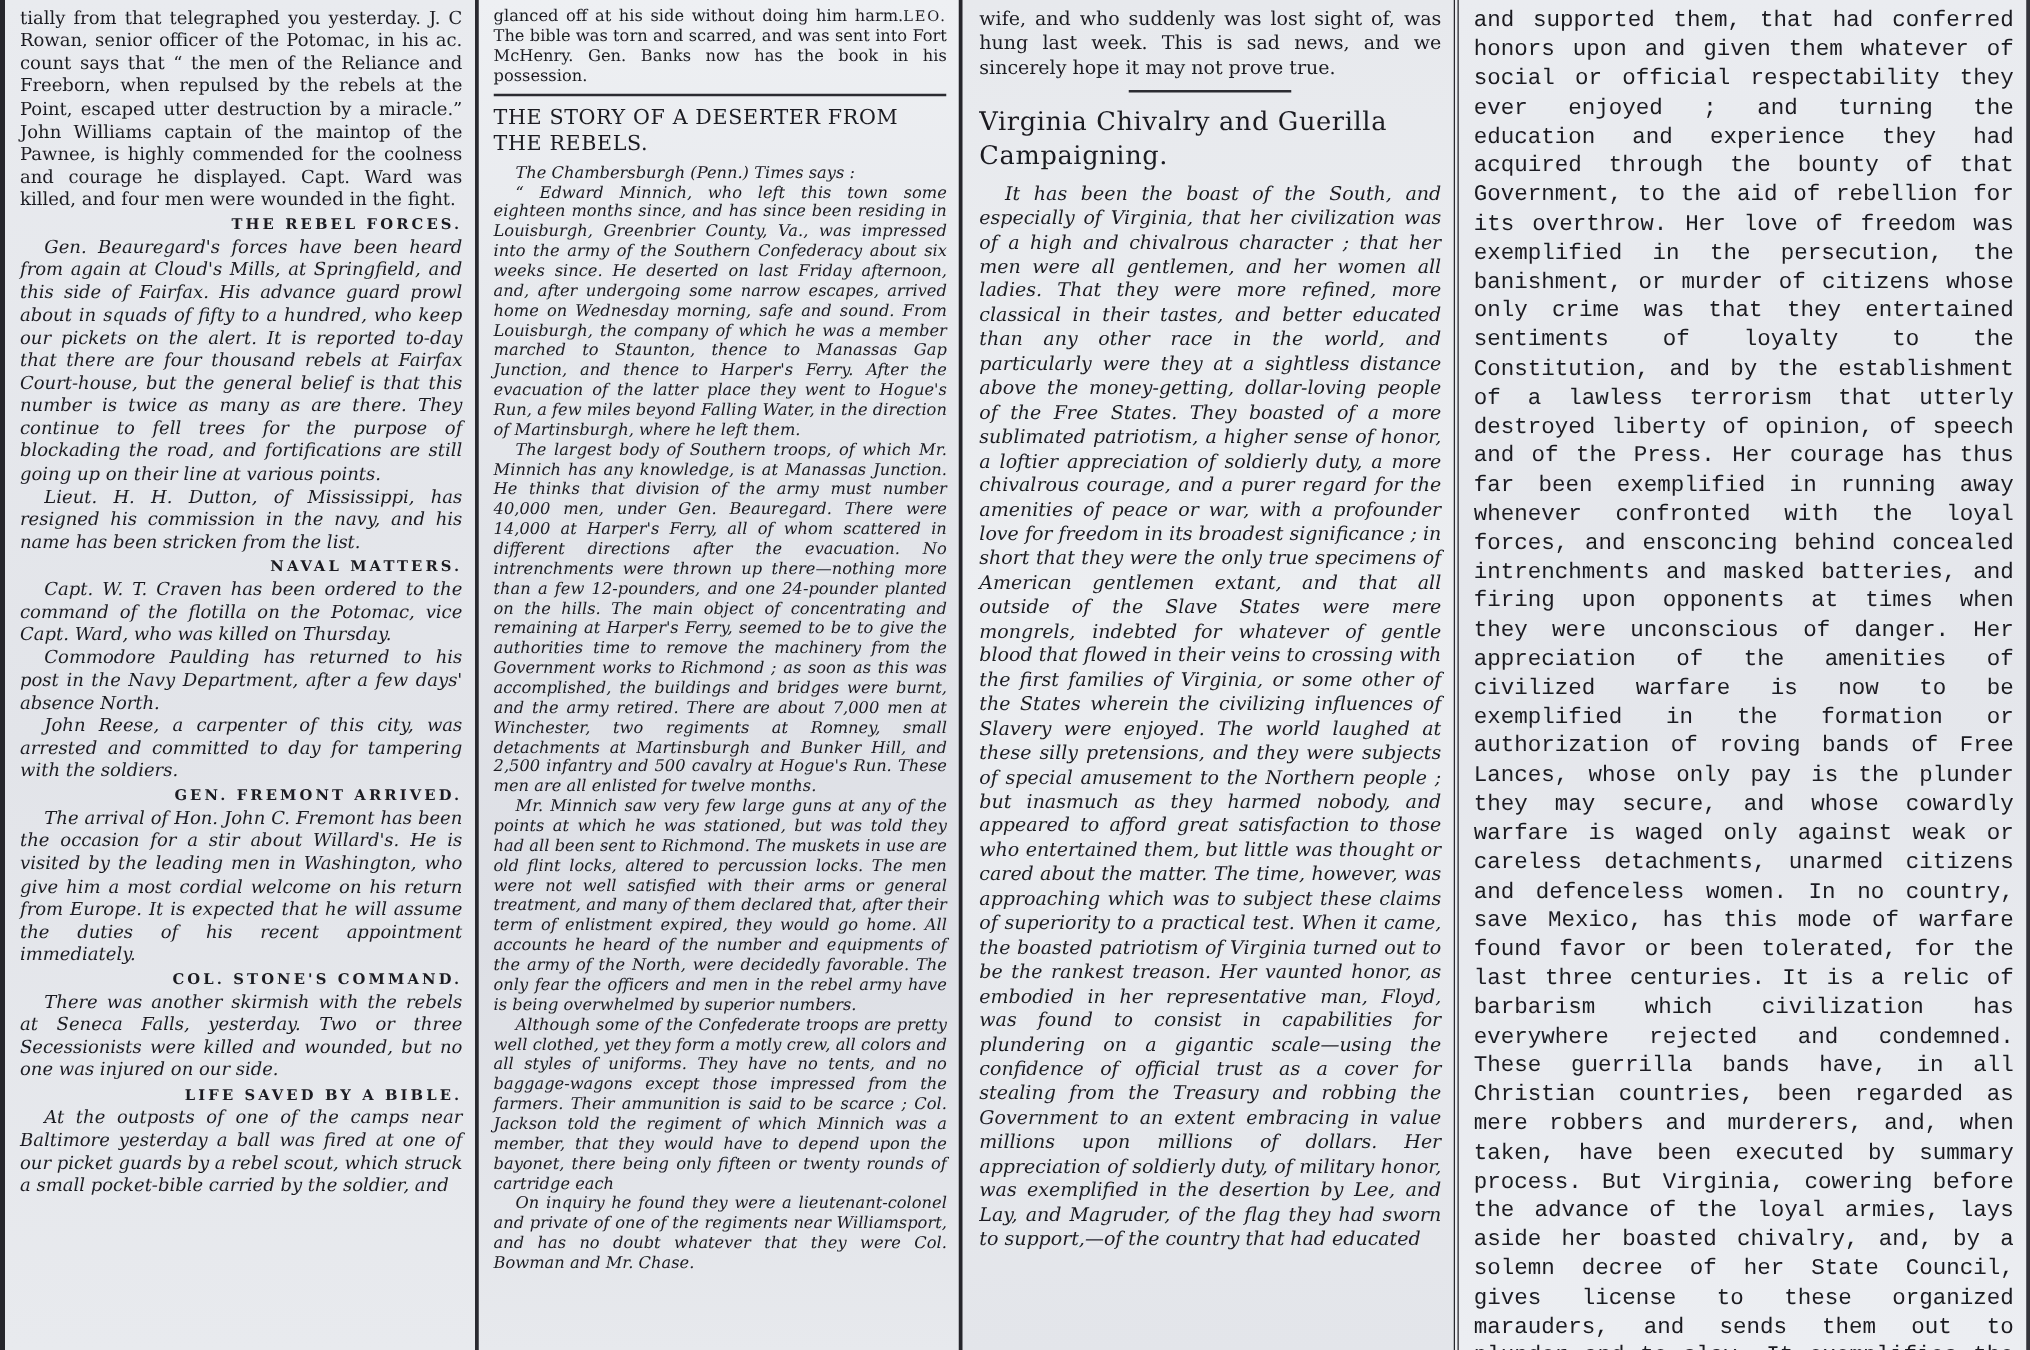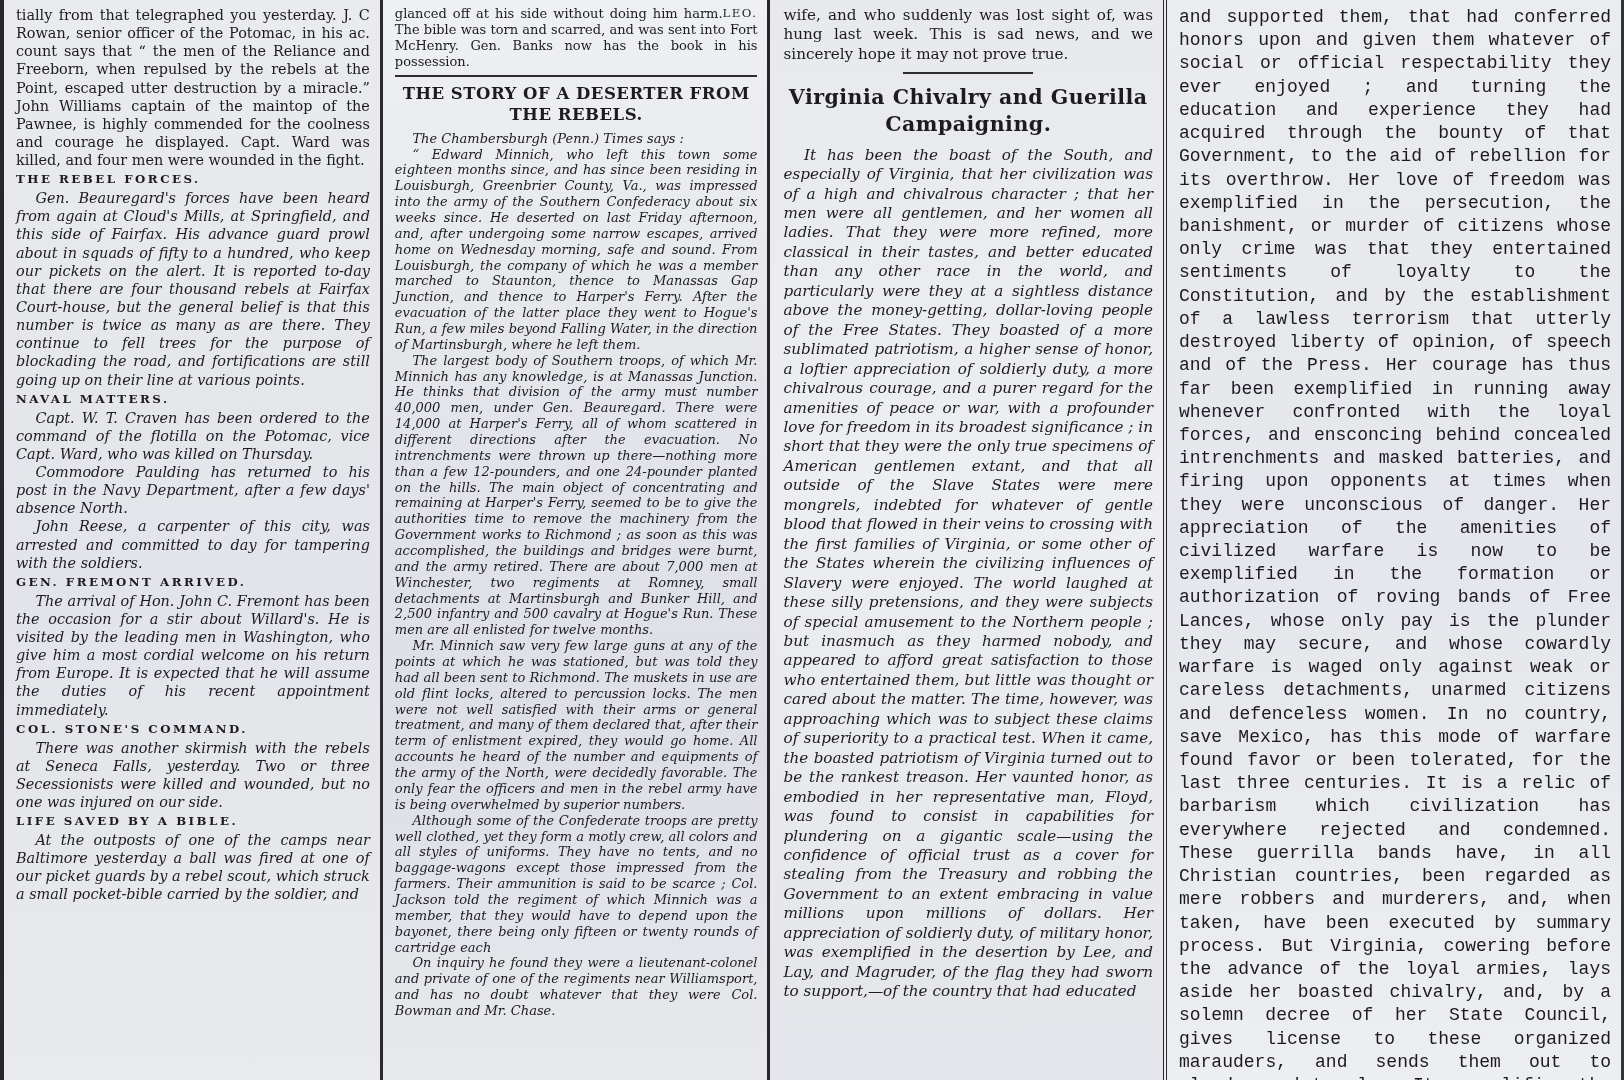--- a/index.html
+++ b/index.html
@@ -50,31 +50,31 @@
     line-height: 1.29;
     border-left: 4px double #26262c;
     border-right: 3px solid #33333a;
     background: linear-gradient(180deg, #eaecf0 0%, #e4e6eb 50%, #eceef2 100%);
     font-family: Liberation Mono, monospace;
   }
   p { margin: 0; }
   p.p { text-indent: 1.35em; font-style: italic; }
   p.continuation { text-indent: 0; }
   p.h {
-    text-align: left;
+    text-align: right;
     text-indent: 0;
     font-weight: bold;
     letter-spacing: 2.5px;
     font-size: 0.82em;
     margin: 3px 0 2px 0;
   }
   p.headline {
-    text-align: center;
+    text-align: left;
     text-indent: 0;
-    font-weight: bold;
+    font-weight: normal;
     margin: 7px 0 5px 0;
   }
   .col-2 p.headline {
     font-size: 16.5px;
     line-height: 1.25;
     letter-spacing: 0.5px;
   }
   .col-3 p.headline {
     font-size: 20.5px;
     line-height: 1.3;
@@ -104,20 +104,21 @@
   }
 </style>
 </head>
 <body>
 
 <div class="paper">
     <div class="column col-1">
       <p class="continuation"><span>tially from that telegraphed you yesterday. J. C Rowan, senior officer of the Potomac, in his ac. count says that “ the men of the Reliance and Freeborn, when repulsed by the rebels at the Point, escaped utter destruction by a miracle.” John Williams captain of the maintop of the Pawnee, is highly commended for the coolness and courage he displayed. Capt. Ward was killed, and four men were wounded in the fight.</span></p>
       <p class="h"><span>THE REBEL FORCES.</span></p>
       <p class="p"><span>Gen. Beauregard's forces have been heard from again at Cloud's Mills, at Springfield, and this side of Fairfax. His advance guard prowl about in squads of fifty to a hundred, who keep our pickets on the alert. It is reported to-day that there are four thousand rebels at Fairfax Court-house, but the general belief is that this number is twice as many as are there. They continue to fell trees for the purpose of blockading the road, and fortifications are still going up on their line at various points.</span></p>
+      <p class="p"><span>Lieut. H. H. Dutton, of Mississippi, has resigned his commission in the navy, and his name has been stricken from the list.</span></p>
       <p class="h"><span>NAVAL MATTERS.</span></p>
       <p class="p"><span>Capt. W. T. Craven has been ordered to the command of the flotilla on the Potomac, vice Capt. Ward, who was killed on Thursday.</span></p>
       <p class="p"><span>Commodore Paulding has returned to his post in the Navy Department, after a few days' absence North.</span></p>
       <p class="p"><span>John Reese, a carpenter of this city, was arrested and committed to day for tampering with the soldiers.</span></p>
       <p class="h"><span>GEN. FREMONT ARRIVED.</span></p>
       <p class="p"><span>The arrival of Hon. John C. Fremont has been the occasion for a stir about Willard's. He is visited by the leading men in Washington, who give him a most cordial welcome on his return from Europe. It is expected that he will assume the duties of his recent appointment immediately.</span></p>
       <p class="h"><span>COL. STONE'S COMMAND.</span></p>
       <p class="p"><span>There was another skirmish with the rebels at Seneca Falls, yesterday. Two or three Secessionists were killed and wounded, but no one was injured on our side.</span></p>
       <p class="h"><span>LIFE SAVED BY A BIBLE.</span></p>
       <p class="p"><span>At the outposts of one of the camps near Baltimore yesterday a ball was fired at one of our picket guards by a rebel scout, which struck a small pocket-bible carried by the soldier, and</span></p>

